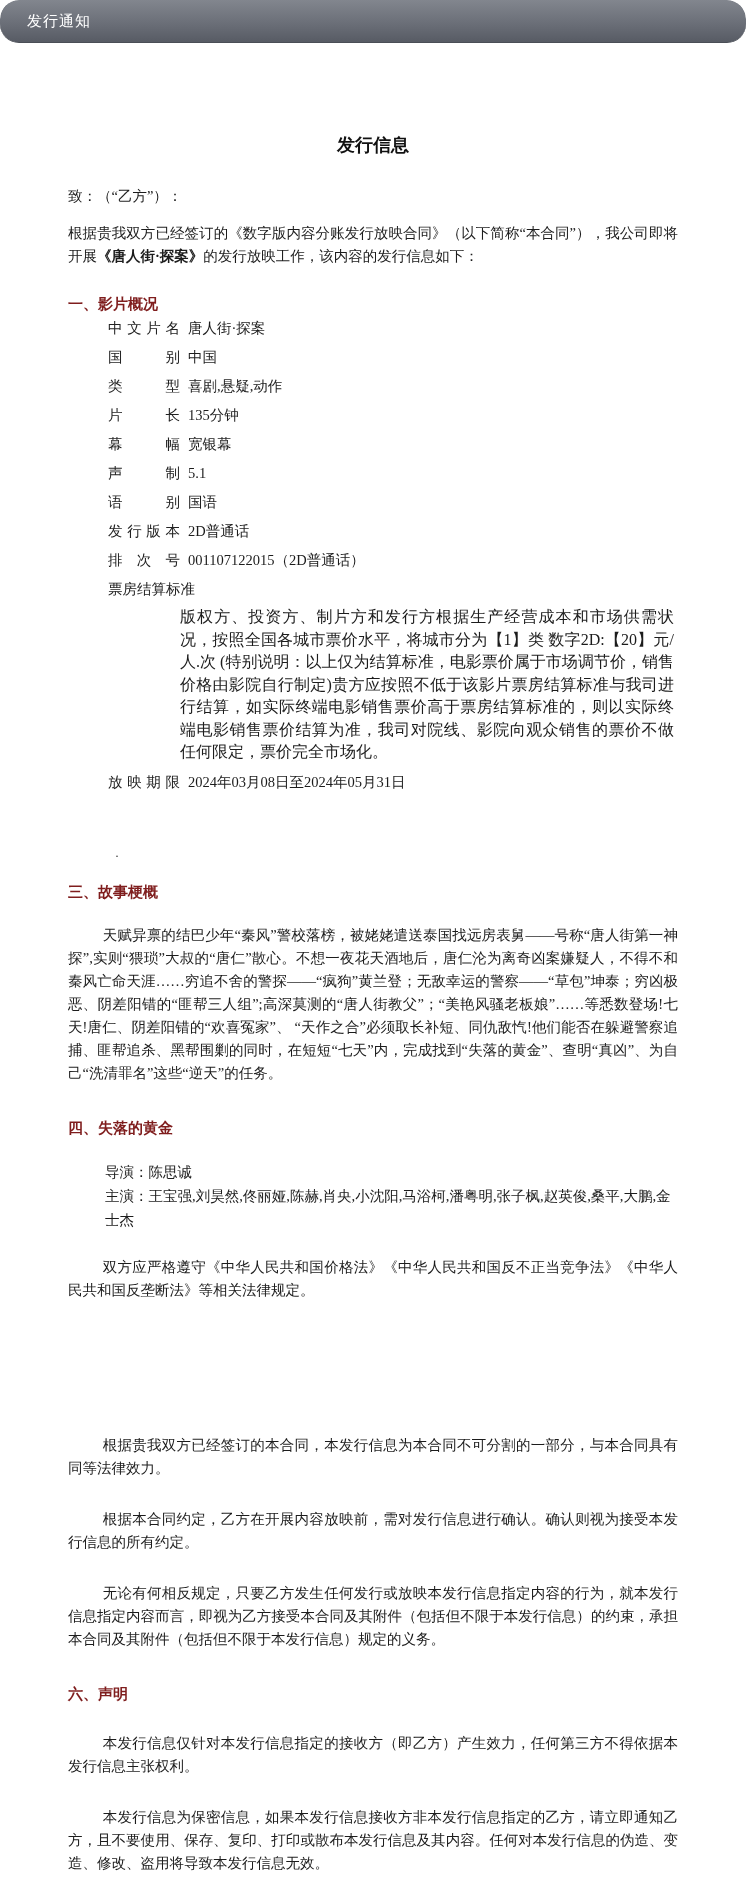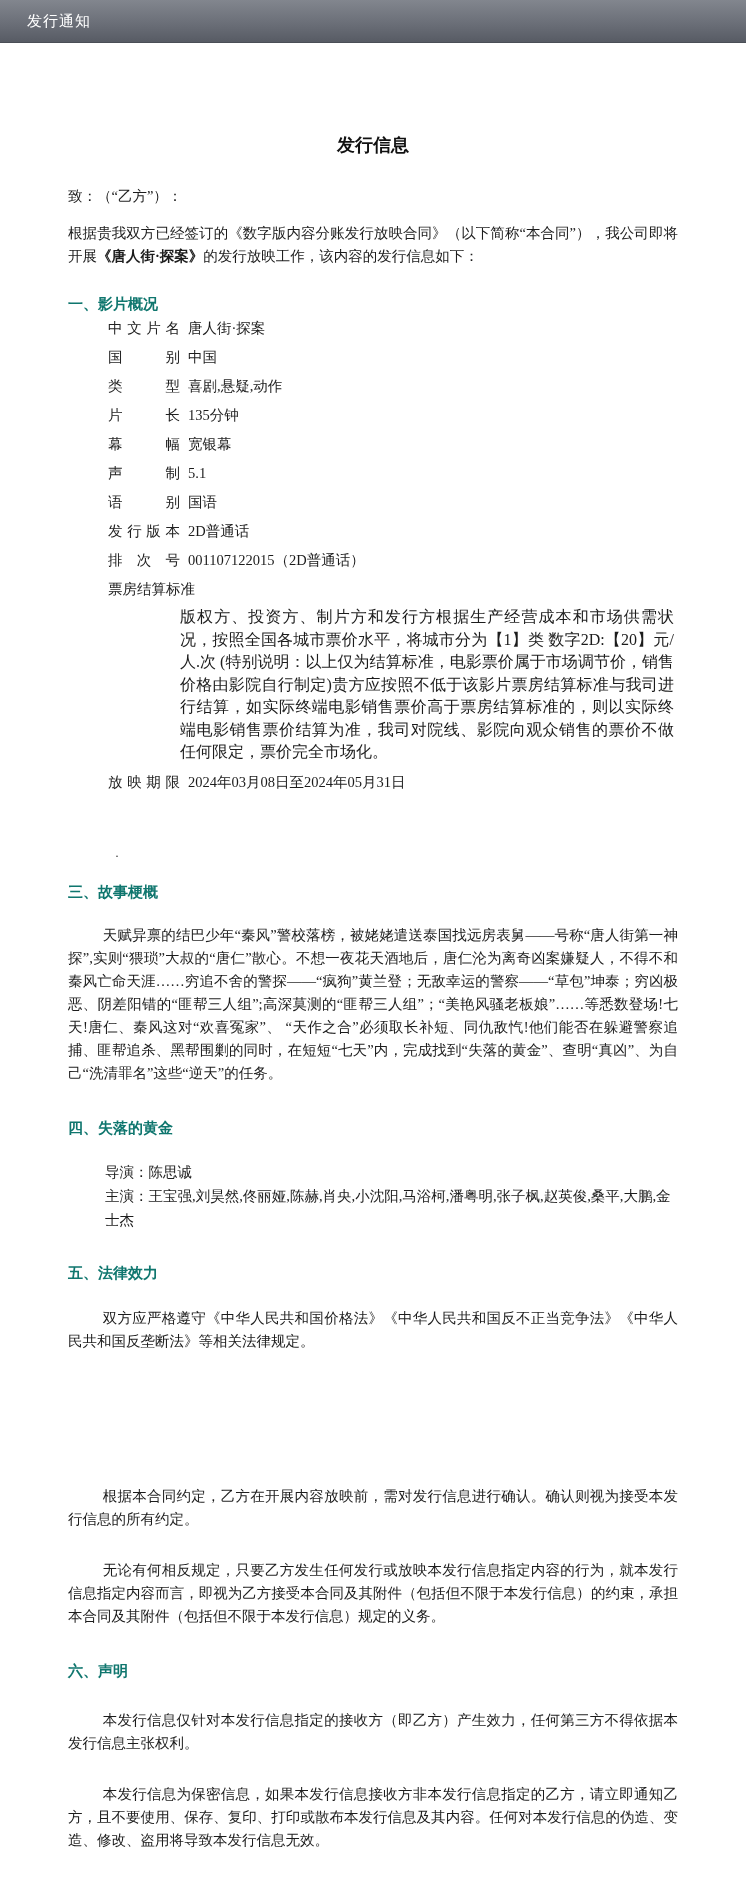--- a/index.html
+++ b/index.html
@@ -1,15 +1,15 @@
 <!DOCTYPE html>
 <html><head>
 <meta charset="utf-8">
 <style>
-  * { margin:0; padding:0; box-sizing:border-box; }
+  * { margin:0; padding:0; box-sizing:border-box;border-radius:19px; }
   html,body { background:#ffffff; }
   body {
     width:746px; min-height:1880px; margin:0 auto;
     font-family:"Liberation Serif", serif;
     color:#1c1c1c;
   }
   .header-bar {
     height:43px; width:100%;
     background:linear-gradient(180deg,#82868e 0%,#6b6f78 55%,#575b64 100%);
     border-bottom:1px solid #4a4e56;
@@ -28,21 +28,21 @@
     color:#111;
   }
   .salutation { margin-top:30px; font-size:14.5px; }
   .para {
     font-size:14.5px; line-height:23px; text-align:justify;
   }
   .intro { margin-top:16px; }
   .bold { font-weight:bold; }
   .sec-heading {
     font-family:Liberation Sans, sans-serif;
-    font-weight:bold; font-size:15px; color:#0f766e;
+    font-weight:bold; font-size:15px; color:#7f1d1d;
   }
   .sec1-heading { margin-top:27px; }
   .film-list { margin-left:40px; font-size:14.5px; }
   .frow { line-height:29px; }
   .flabel {
     display:inline-block; width:72px;
     text-align:justify; text-align-last:justify;
     font-family:"Liberation Sans", sans-serif;
     vertical-align:top; color:#222;
   }
@@ -95,35 +95,35 @@
     <div class="frow"><span class="flabel">排次号</span><span class="fvalue">001107122015（2D普通话）</span></div>
     <div class="frow"><span class="flabel wide">票房结算标准</span></div>
     <div class="settle-note">版权方、投资方、制片方和发行方根据生产经营成本和市场供需状况，按照全国各城市票价水平，将城市分为【1】类  数字2D:【20】元/人.次 (特别说明：以上仅为结算标准，电影票价属于市场调节价，销售价格由影院自行制定)贵方应按照不低于该影片票房结算标准与我司进行结算，如实际终端电影销售票价高于票房结算标准的，则以实际终端电影销售票价结算为准，我司对院线、影院向观众销售的票价不做任何限定，票价完全市场化。</div>
     <div class="frow"><span class="flabel">放映期限</span><span class="fvalue">2024年03月08日至2024年05月31日</span></div>
   </div>
 
   <div class="bullet-mark">·</div>
 
   <div class="sec-heading sec3-heading">三、故事梗概</div>
 
-  <p class="para synopsis">天赋异禀的结巴少年“秦风”警校落榜，被姥姥遣送泰国找远房表舅——号称“唐人街第一神探”,实则“猥琐”大叔的“唐仁”散心。不想一夜花天酒地后，唐仁沦为离奇凶案嫌疑人，不得不和秦风亡命天涯……穷追不舍的警探——“疯狗”黄兰登；无敌幸运的警察——“草包”坤泰；穷凶极恶、阴差阳错的“匪帮三人组”;高深莫测的“匪帮三人组”；“美艳风骚老板娘”……等悉数登场!七天!唐仁、秦风这对“欢喜冤家”、 “天作之合”必须取长补短、同仇敌忾!他们能否在躲避警察追捕、匪帮追杀、黑帮围剿的同时，在短短“七天”内，完成找到“失落的黄金”、查明“真凶”、为自己“洗清罪名”这些“逆天”的任务。</p>
+  <p class="para synopsis">天赋异禀的结巴少年“秦风”警校落榜，被姥姥遣送泰国找远房表舅——号称“唐人街第一神探”,实则“猥琐”大叔的“唐仁”散心。不想一夜花天酒地后，唐仁沦为离奇凶案嫌疑人，不得不和秦风亡命天涯……穷追不舍的警探——“疯狗”黄兰登；无敌幸运的警察——“草包”坤泰；穷凶极恶、阴差阳错的“匪帮三人组”;高深莫测的“唐人街教父”；“美艳风骚老板娘”……等悉数登场!七天!唐仁、阴差阳错的“欢喜冤家”、 “天作之合”必须取长补短、同仇敌忾!他们能否在躲避警察追捕、匪帮追杀、黑帮围剿的同时，在短短“七天”内，完成找到“失落的黄金”、查明“真凶”、为自己“洗清罪名”这些“逆天”的任务。</p>
 
   <div class="sec-heading sec4-heading">四、失落的黄金</div>
 
   <div class="crew">
     <div>导演：陈思诚</div>
     <div>主演：王宝强,刘昊然,佟丽娅,陈赫,肖央,小沈阳,马浴柯,潘粤明,张子枫,赵英俊,桑平,大鹏,金士杰</div>
   </div>
 
-  <div class="sec-heading sec5-heading">五、法律效力</div>
 
   <p class="para indent-para legal-para">双方应严格遵守《中华人民共和国价格法》《中华人民共和国反不正当竞争法》《中华人民共和国反垄断法》等相关法律规定。</p>
 
   <div class="gap-block"></div>
 
+  <p class="para indent-para mid-para">根据贵我双方已经签订的本合同，本发行信息为本合同不可分割的一部分，与本合同具有同等法律效力。</p>
   <p class="para indent-para mid-para">根据本合同约定，乙方在开展内容放映前，需对发行信息进行确认。确认则视为接受本发行信息的所有约定。</p>
   <p class="para indent-para mid-para">无论有何相反规定，只要乙方发生任何发行或放映本发行信息指定内容的行为，就本发行信息指定内容而言，即视为乙方接受本合同及其附件（包括但不限于本发行信息）的约束，承担本合同及其附件（包括但不限于本发行信息）规定的义务。</p>
 
   <div class="sec-heading sec6-heading">六、声明</div>
 
   <p class="para indent-para stmt-para">本发行信息仅针对本发行信息指定的接收方（即乙方）产生效力，任何第三方不得依据本发行信息主张权利。</p>
   <p class="para indent-para stmt-para">本发行信息为保密信息，如果本发行信息接收方非本发行信息指定的乙方，请立即通知乙方，且不要使用、保存、复印、打印或散布本发行信息及其内容。任何对本发行信息的伪造、变造、修改、盗用将导致本发行信息无效。</p>
 
 </div>
 

